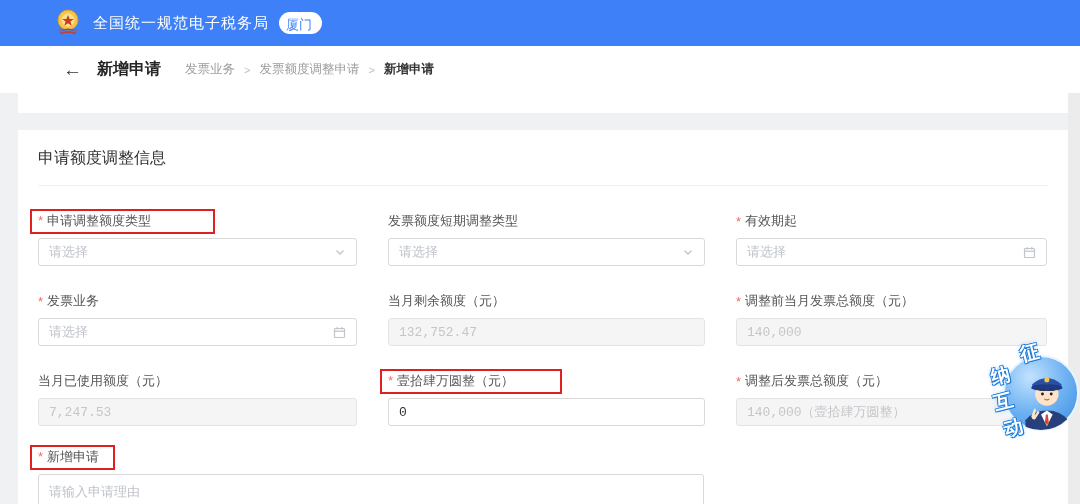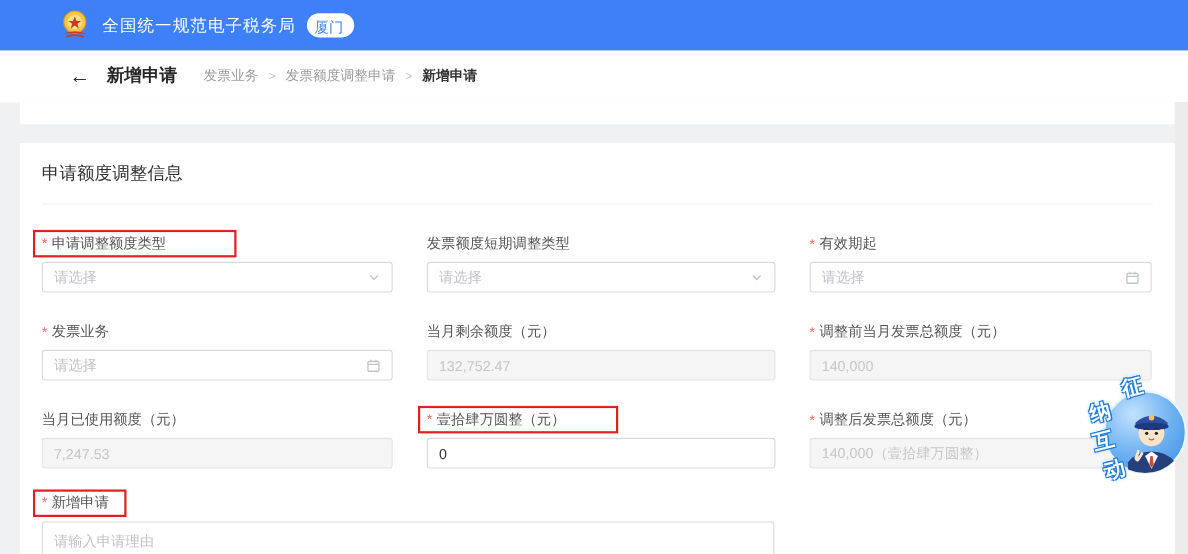--- a/index.html
+++ b/index.html
@@ -58,21 +58,21 @@
   .control {
     height:28px; border:1px solid #d9d9d9; border-radius:3px; background:#fff;
     display:flex; align-items:center; justify-content:space-between;
     padding:0 10px; font-size:13px; cursor:pointer;
   }
   .control .ph { color:#bfc3c9; }
   .control svg { flex:0 0 auto; }
   .txt-input {
     width:100%; height:28px; border:1px solid #d9d9d9; border-radius:3px;
     padding:0 10px; font-size:13px; color:#303133; outline:none;
-    font-family:Liberation Sans, sans-serif; background:#fff;
+    font-family:Liberation Mono, monospace; background:#fff;
   }
   .txt-input:disabled {
     background:#f5f5f5; border-color:#e4e4e4; color:#c4c6ca; -webkit-text-fill-color:#c4c6ca;
   }
   
   .reason-block { margin-top:20px; }
   .reason-textarea {
     width:666px; height:44px; border:1px solid #d9d9d9; border-radius:3px;
     padding:8px 10px; font-size:13px; color:#303133; outline:none;
     font-family:inherit; resize:both; display:block;

